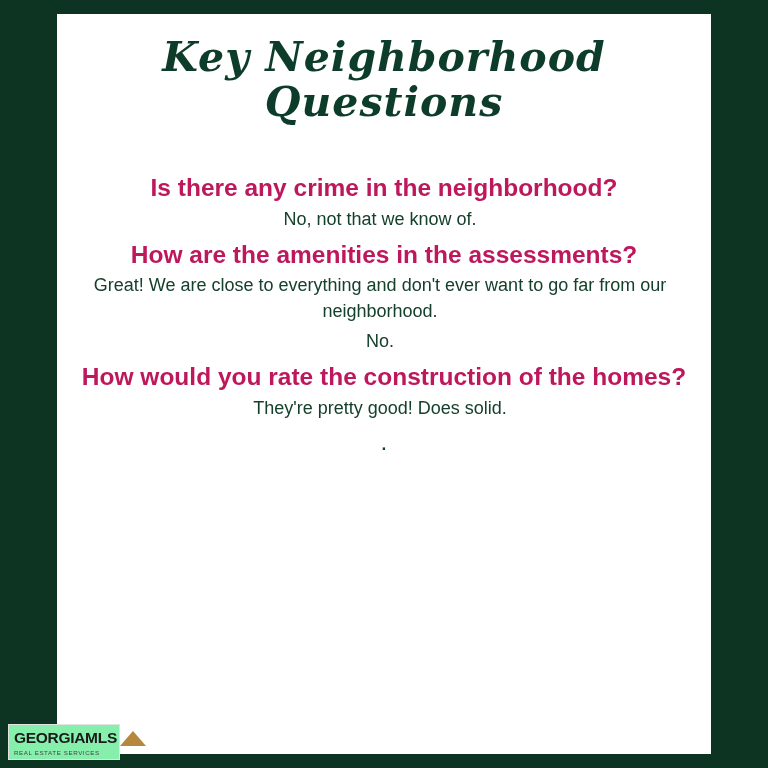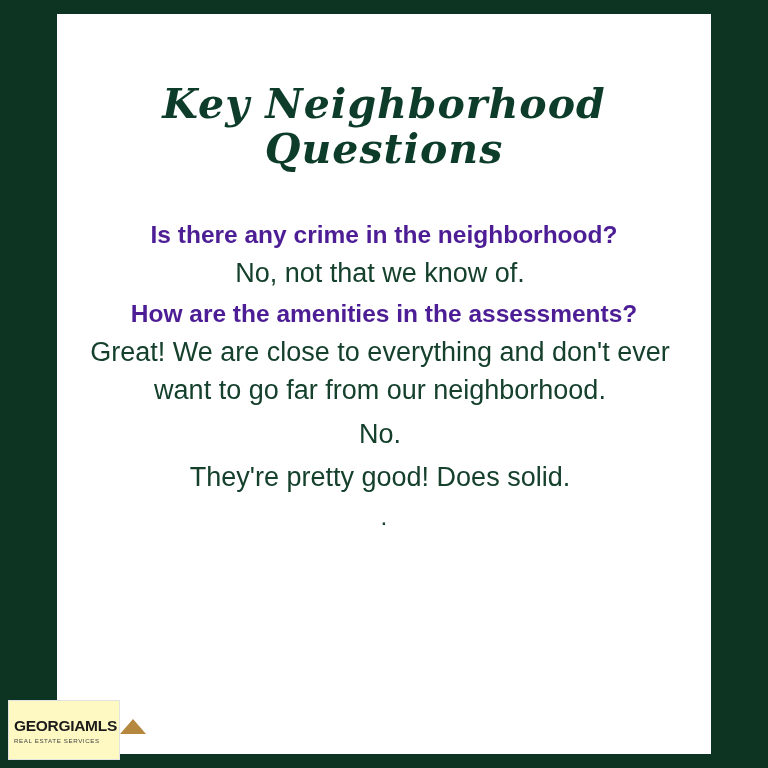--- a/index.html
+++ b/index.html
@@ -23,59 +23,59 @@
     box-sizing: border-box;
   }
   .title {
     text-align: center;
     font-family: "DejaVu Serif", serif;
     font-style: italic;
     font-weight: bold;
     font-size: 41px;
     color: #0d3d2a;
     letter-spacing: 1px;
-    margin-top: 68px;
+    margin-top: 21px;
     line-height: 1.1;
   }
   .qa-block {
     margin-top: 46px;
     padding: 0 22px;
     text-align: center;
     color: #14402c;
   }
   .question {
     font-weight: bold;
     font-size: 24.5px;
     line-height: 1.42;
     margin: 0 0 1px 0;
-    color: #4c1d95;
+    color: #be185d;
   }
   .answer {
     font-weight: normal;
-    font-size: 27px;
+    font-size: 18px;
     line-height: 1.42;
     margin: 0 8px 5px 0;
     color: #14402c;
   }
   .answer.last {
     margin-bottom: 0;
   }
   .dot {
     font-size: 24.5px;
     line-height: 1.42;
     color: #14402c;
     margin-top: 4px;
   }
   .logo {
     position: absolute;
     left: 8px;
     bottom: 8px;
     width: 112px;
-    height: 60px;
-    background: #fef9c3;
+    height: 36px;
+    background: #86efac;
     border: 1px solid #e2e2e2;
     box-sizing: border-box;
     padding: 4px 5px 3px 5px;
     display: flex;
     flex-direction: column;
     justify-content: center;
   }
   .logo-top {
     display: flex;
     align-items: flex-end;
@@ -114,20 +114,21 @@
   <div class="qa-block">
     <p class="question">Is there any crime in the neighborhood?</p>
     <p class="answer">No, not that we know of.</p>
 
     <p class="question">How are the amenities in the assessments?</p>
     <p class="answer">Great! We are close to everything and don't ever want to go far from our neighborhood.</p>
 
 
     <p class="answer">No.</p>
 
+    <p class="question">How would you rate the construction of the homes?</p>
     <p class="answer last">They're pretty good! Does solid.</p>
 
     <div class="dot">.</div>
   </div>
 </div>
 
 <div class="logo">
   <div class="logo-top">
     <span class="logo-word">GEORGIAMLS</span>
     <span class="logo-roof"></span>

